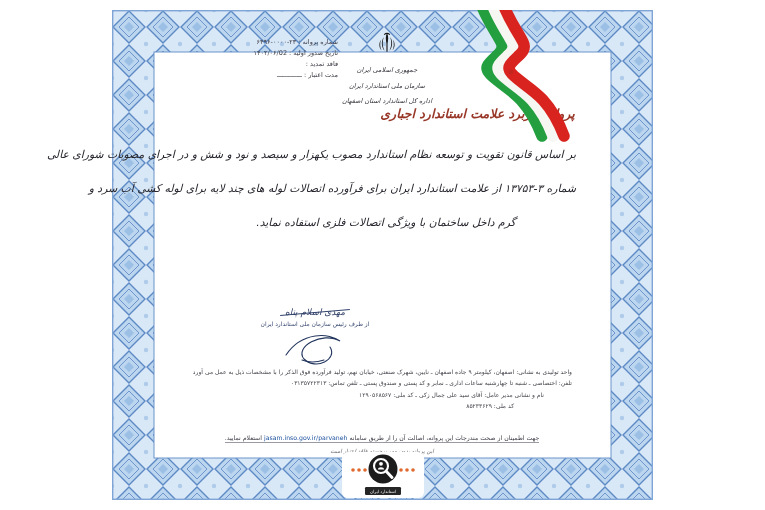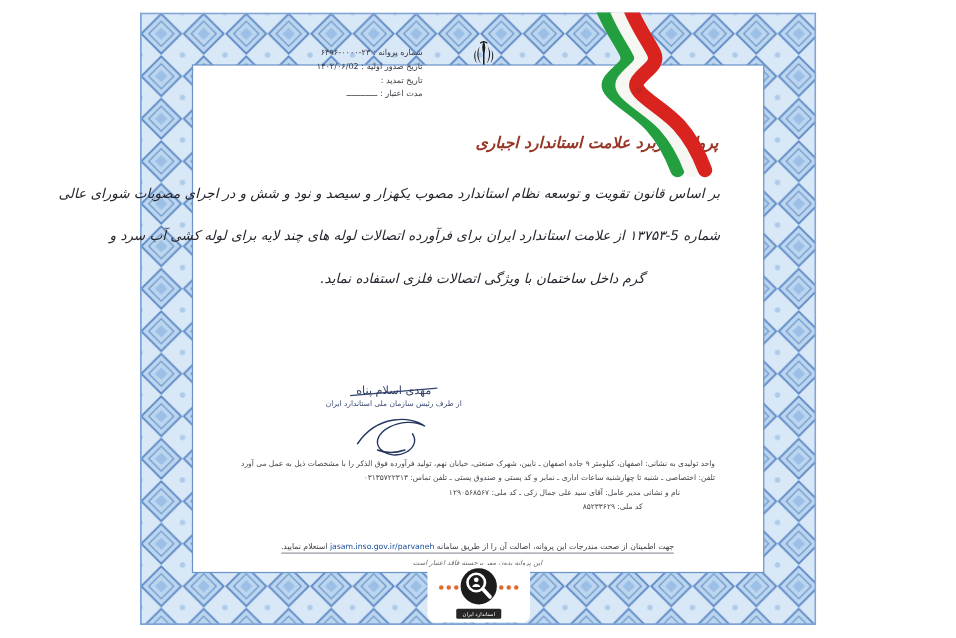--- a/index.html
+++ b/index.html
@@ -33,21 +33,21 @@
 
   
   .body-block { position:absolute; left:84px; top:128px; width:380px; direction:rtl;
                 font-size:10.8px; line-height:34px; color:#26262e; font-style:italic; }
   .body-line { text-align:justify; text-align-last:justify; white-space:nowrap; }
   .body-line:last-child { text-align:left; text-align-last:center; }
 
   
   .sig-block { position:absolute; left:128px; top:290px; width:150px; text-align:center;
                direction:rtl; color:#2b3d63; }
-  .sig-name { position:relative; display:inline-block; font-size:9px; 
+  .sig-name { position:relative; display:inline-block; font-size:9px; font-style:italic;
               color:#2e3e66; }
   .sig-strike { position:absolute; left:-8%; top:45%; width:116%; border-top:1.2px solid #32436b;
                 transform:rotate(-5deg); }
   .sig-behalf { font-size:6px; margin-top:1px; color:#3a4a72; }
   .sig-scribble { display:block; margin:0 auto; }
 
   
   .details-block { position:absolute; left:80px; top:356px; width:380px; direction:rtl;
                    text-align:right; font-size:6px; line-height:11.4px; color:#45454d; }
   .details-line:nth-child(3) { padding-right:28px; }
@@ -97,43 +97,48 @@
         <path d="M46 -6 C53 12 61 22 66 32 C71 42 59 46 53 55 C47 64 71 74 86 90 C95 100 101 110 107 126" stroke="#d9231f" stroke-width="11.5"></path>
         <circle cx="54" cy="62" r="2.4" fill="#c3261f" stroke="none"></circle>
       </g>
     </svg>
 
     <div class="content">
 
       <div class="info-block">
         <div>شماره پروانه : ۲۳-۰۰۰۰-۶۴۹۶</div>
         <div>تاریخ صدور اولیه : ۱۴۰۲/۰۶/02</div>
-        <div>تاریخ تمدید :</div>
+        <div>فاقد تمدید :</div>
         <div>مدت اعتبار : ـــــــــــــ</div>
       </div>
 
       <div class="org-block">
         <svg class="org-emblem" width="20" height="27" viewBox="0 0 22 28" xmlns="http://www.w3.org/2000/svg">
           <g fill="#1b1b1b">
             <path d="M11 1 C9.2 5 9.2 9 11 13 C12.8 9 12.8 5 11 1 Z"></path>
             <rect x="10.35" y="9" width="1.3" height="13"></rect>
             <path d="M7.5 6 C4.5 9.5 4.5 17 8.5 21 C5.8 16.5 5.8 10.5 7.5 6 Z"></path>
             <path d="M14.5 6 C17.5 9.5 17.5 17 13.5 21 C16.2 16.5 16.2 10.5 14.5 6 Z"></path>
             <path d="M4.2 9 C2 12 2 17.5 5 20.5 C3.2 17 3.2 12.5 4.2 9 Z"></path>
             <path d="M17.8 9 C20 12 20 17.5 17 20.5 C18.8 17 18.8 12.5 17.8 9 Z"></path>
             <path d="M7.5 2.6 q3.5 -3 7 0 l-0.6 1 q-2.9 -2.2 -5.8 0 Z"></path>
           </g>
         </svg>
+        <div class="org-lines">
+          <div>جمهوری اسلامی ایران</div>
+          <div>سازمان ملی استاندارد ایران</div>
+          <div>اداره کل استاندارد استان اصفهان</div>
+        </div>
       </div>
 
       <div class="title">پروانه کاربرد علامت استاندارد اجباری</div>
 
       <div class="body-block">
         <div class="body-line">بر اساس قانون تقویت و توسعه نظام استاندارد مصوب یکهزار و سیصد و نود و شش و در اجرای مصوبات شورای عالی</div>
-        <div class="body-line">شماره 5-۱۳۷۵۳ از علامت استاندارد ایران برای فرآورده اتصالات لوله های چند لایه برای لوله کشی آب سرد و</div>
+        <div class="body-line">شماره ۳-۱۳۷۵۳ از علامت استاندارد ایران برای فرآورده اتصالات لوله های چند لایه برای لوله کشی آب سرد و</div>
         <div class="body-line">گرم داخل ساختمان با ویژگی اتصالات فلزی استفاده نماید.</div>
       </div>
 
       <div class="sig-block">
         <span class="sig-name">
           <span>مهدی اسلام پناه</span>
           <span class="sig-strike"></span>
         </span>
         <div class="sig-behalf">از طرف رئیس سازمان ملی استاندارد ایران</div>
         <svg class="sig-scribble" width="78" height="40" viewBox="0 0 78 40" xmlns="http://www.w3.org/2000/svg">

